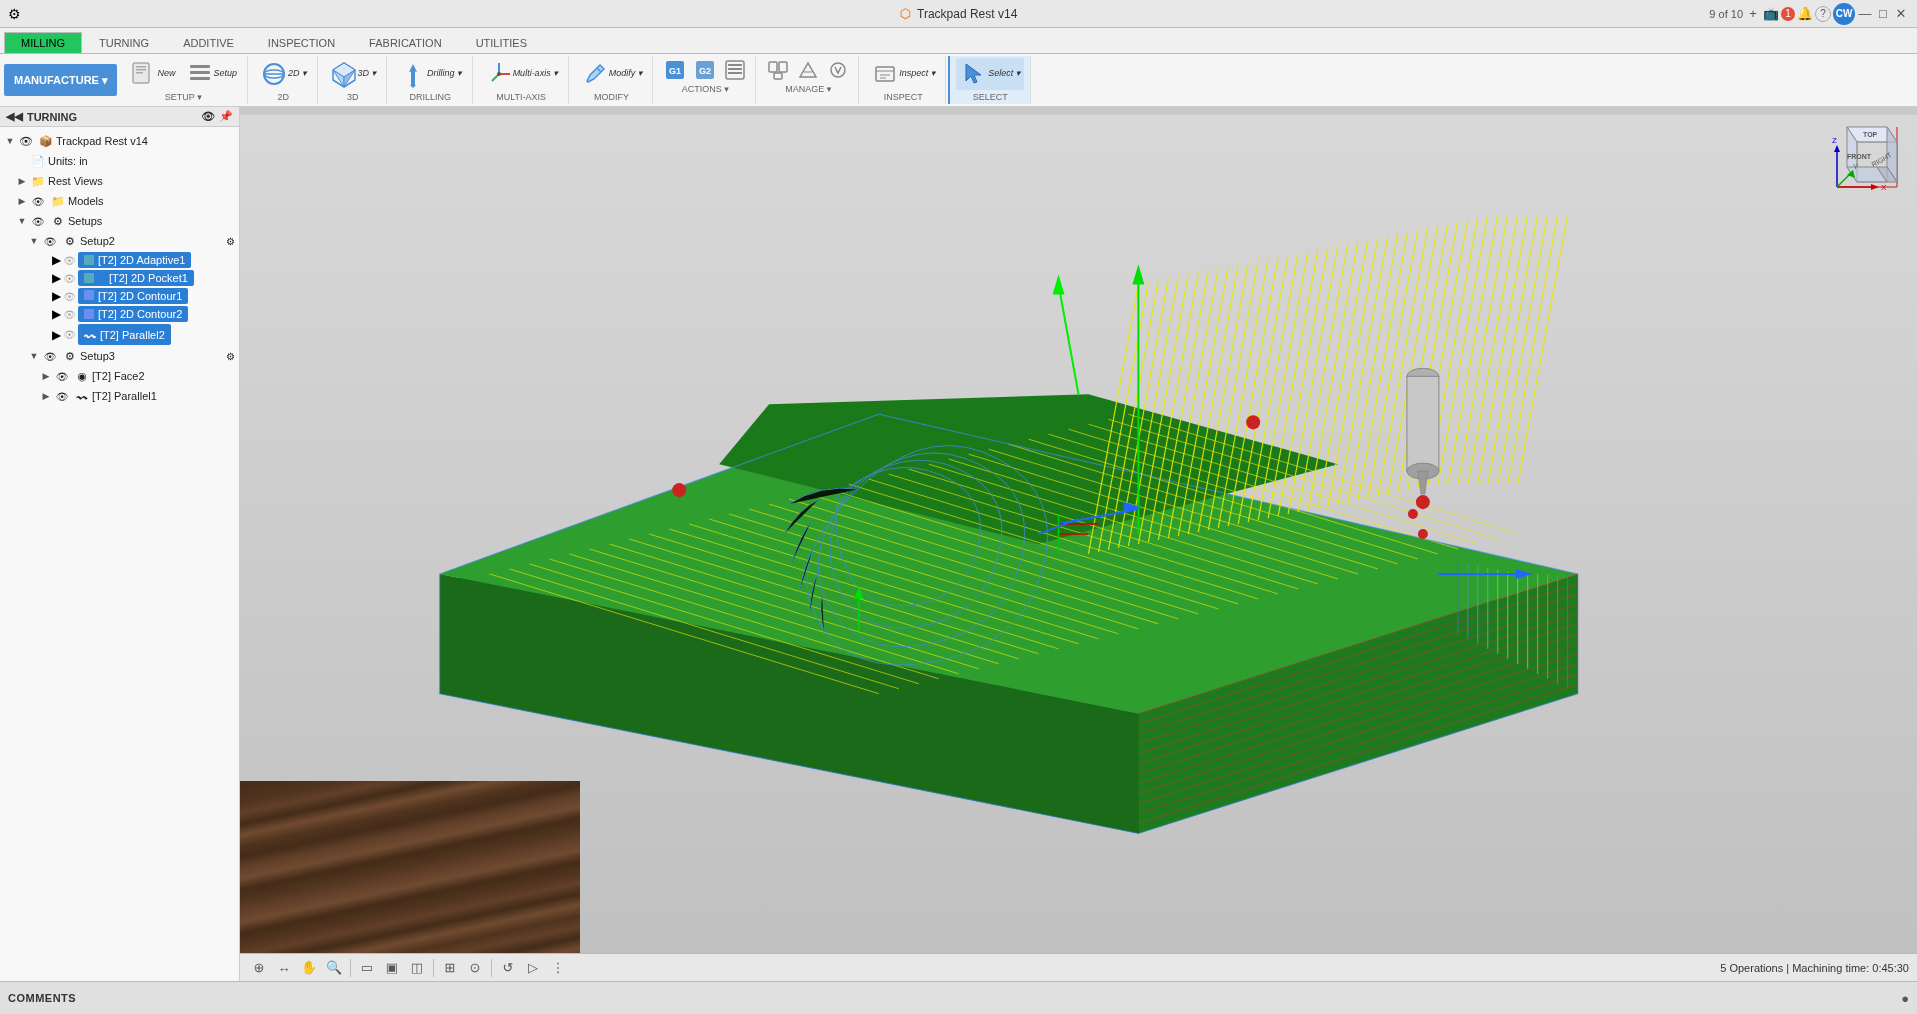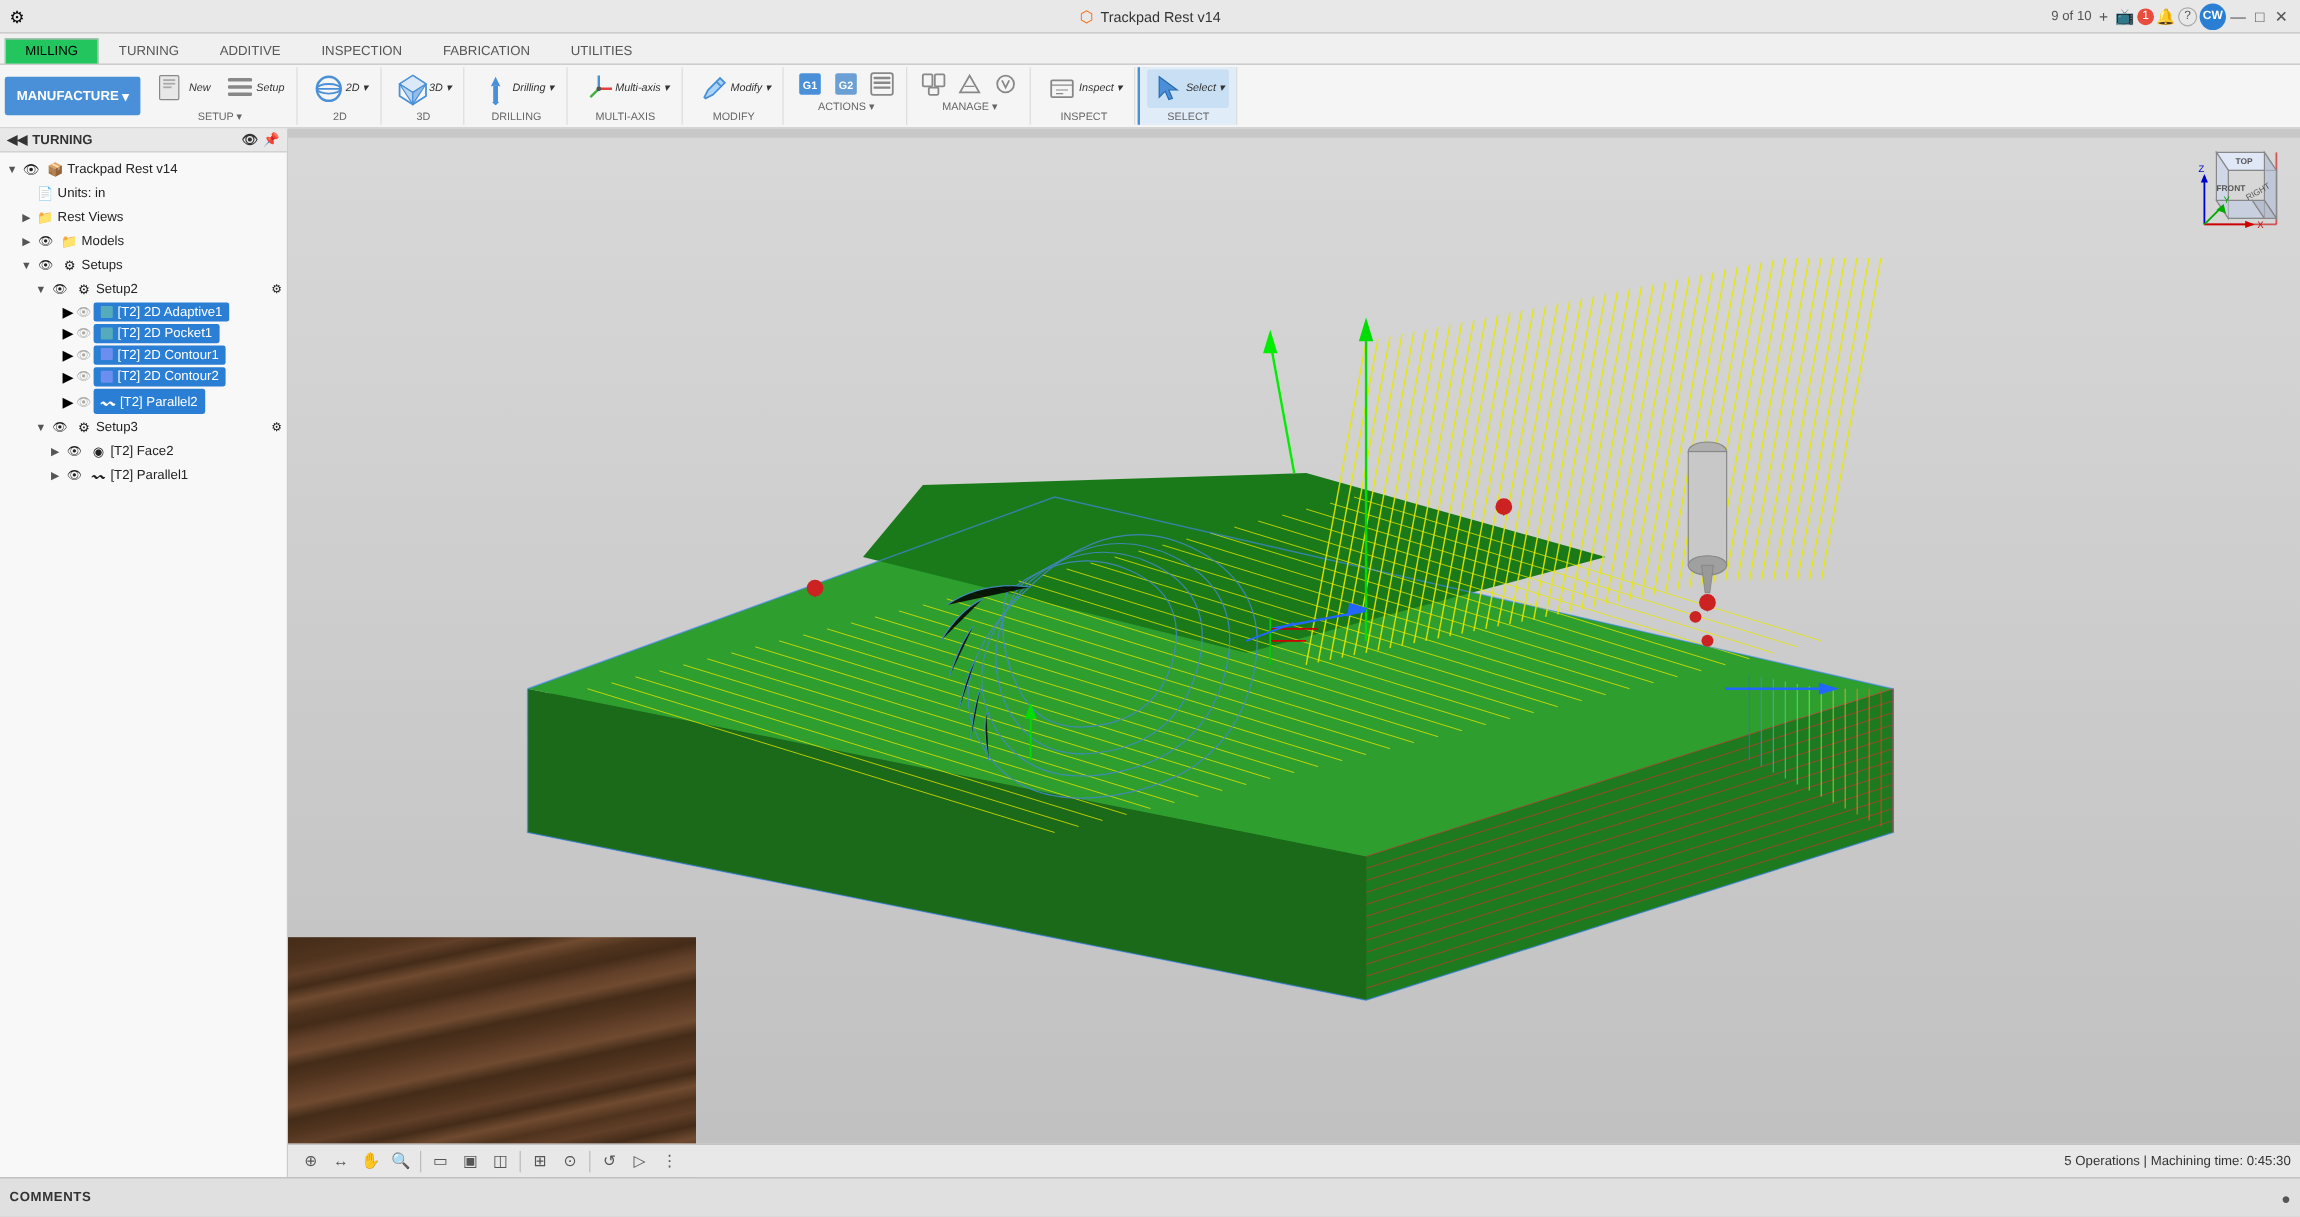--- a/index.html
+++ b/index.html
@@ -597,21 +597,21 @@
         <span style="margin:0 2px;font-size:10px;color:#aaa;">👁</span>
         <span style="background:#2a7fd4;color:white;border-radius:2px;padding:2px 6px;font-size:11px;font-weight:500;display:flex;align-items:center;gap:4px;">
           <span style="background:#5ab;width:10px;height:10px;border-radius:1px;display:inline-block;"></span>
           <span>[T2] 2D Adaptive1</span>
         </span>
       </div>
 
       <div style="padding:1px 4px 1px 52px; display:flex; align-items:center;">
         <span class="expand-arrow">▶</span>
         <span style="margin:0 2px;font-size:10px;color:#aaa;">👁</span>
-        <span style="background:#2a7fd4;color:white;border-radius:2px;padding:2px 6px;font-size:11px;font-weight:500;display:flex;align-items:center;gap:4px;">
+        <span style="background:#2a7fd4;color:white;border-radius:2px;padding:2px 6px;font-size:11px;font-weight:500;display:flex;align-items:center;gap:15px;">
           <span style="background:#5ab;width:10px;height:10px;border-radius:1px;display:inline-block;"></span>
           <span>[T2] 2D Pocket1</span>
         </span>
       </div>
 
       <div style="padding:1px 4px 1px 52px; display:flex; align-items:center;">
         <span class="expand-arrow">▶</span>
         <span style="margin:0 2px;font-size:10px;color:#aaa;">👁</span>
         <span style="background:#2a7fd4;color:white;border-radius:2px;padding:2px 6px;font-size:11px;font-weight:500;display:flex;gap:4px;">
           <span style="background:#6c8ef0;width:10px;height:10px;border-radius:1px;display:inline-block;"></span>

